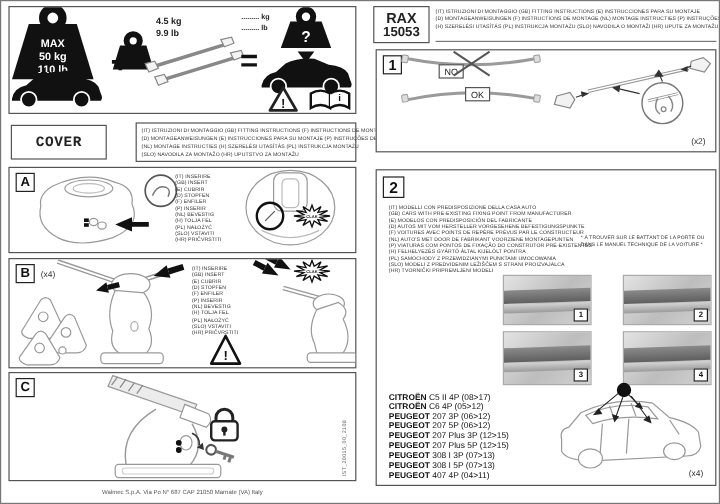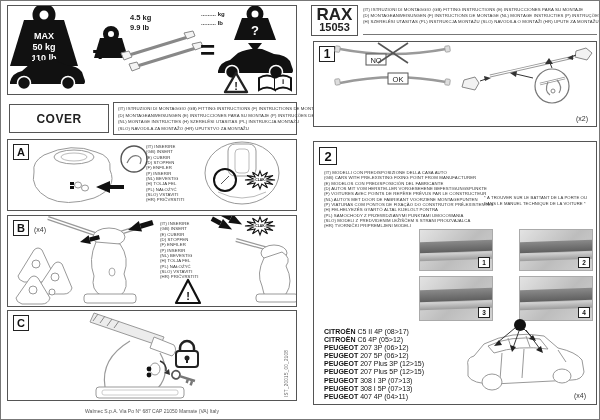--- a/index.html
+++ b/index.html
@@ -97,21 +97,21 @@
       </g>
 
       <g transform="translate(251,69)">
         <path d="M0,15 L0,3 Q8,-2 16,3 L16,15 Q8,10 0,15 Z" fill="#fff" stroke="#111" stroke-width="2"></path>
         <path d="M16,3 Q24,-2 32,3 L32,15 Q24,10 16,15" fill="#fff" stroke="#111" stroke-width="2"></path>
         <text x="24" y="9" font-size="8" font-weight="bold" fill="#111" text-anchor="middle">i</text>
       </g>
     </svg>
   </div>
 
-  <div class="frame" style="left:8px;top:103px;width:100px;height:29px;display:flex;align-items:center;justify-content:center;">
+  <div class="frame" style="left:8px;top:103px;width:80px;height:29px;display:flex;align-items:center;justify-content:center;font-family:Liberation Mono, monospace;">
     <span style="font-weight:bold;font-size:12px;letter-spacing:.5px;">COVER</span>
   </div>
   <div class="frame tiny" style="left:112px;top:101px;width:184px;height:33px;padding:3px 4px;">
 
   <div style="line-height:6.5px;">(IT) ISTRUZIONI DI MONTAGGIO (GB) FITTING INSTRUCTIONS (F) INSTRUCTIONS DE MONTAGE</div>
       <div style="line-height:6.5px;">(D) MONTAGEANWEISUNGEN (E) INSTRUCCIONES PARA SU MONTAJE (P) INSTRUÇÕES DE MONTAGEM</div>
       <div style="line-height:6.5px;">(NL) MONTAGE INSTRUCTIES (H) SZERELÉSI UTASÍTÁS (PL) INSTRUKCJA MONTAŻU</div>
       <div style="line-height:6.5px;">(SLO) NAVODILA ZA MONTAŽO (HR) UPUTSTVO ZA MONTAŽU</div>
     </div>
 
@@ -274,21 +274,21 @@
         <rect x="19" y="4" width="2.5" height="4.5" fill="#777"></rect>
           <rect x="14.5" y="4" width="2.5" height="3.5" fill="#777"></rect>
       </g>
     </svg>
     <div class="doccode" style="left:276px;top:28px;height:58px;">IST_20015_00_2108</div>
   </div>
 
   <div class="footer" style="left:6px;top:407px;width:290px;">Walmec S.p.A. Via Po N° 687 CAP 21050 Marnate (VA) Italy</div>
 
   <div class="frame" style="left:310px;top:4px;width:47px;height:31px;border-width:1.5px;display:flex;flex-direction:column;align-items:center;justify-content:center;">
-    <span style="font-weight:bold;font-size:17px;line-height:12px;">RAX</span>
+    <span style="font-weight:bold;font-size:12px;line-height:12px;">RAX</span>
     <span style="font-weight:bold;font-size:11px;line-height:12px;">15053</span>
   </div>
   <div class="abs tiny" style="left:362px;top:6px;width:234px;">
 
   <div style="line-height:6.2px;">(IT) ISTRUZIONI DI MONTAGGIO (GB) FITTING INSTRUCTIONS (E) INSTRUCCIONES PARA SU MONTAJE</div>
       <div style="line-height:6.2px;">(D) MONTAGEANWEISUNGEN (F) INSTRUCTIONS DE MONTAGE (NL) MONTAGE INSTRUCTIES (P) INSTRUÇÕES DE MONTAGEM</div>
       <div style="line-height:6.2px;">(H) SZERELÉSI UTASÍTÁS (PL) INSTRUKCJA MONTAŻU (SLO) NAVODILA O MONTAŽI (HR) UPUTE ZA MONTAŽU.</div>
     </div>
   <div class="rule" style="left:362px;top:33px;width:234px;height:1px;"></div>
 

